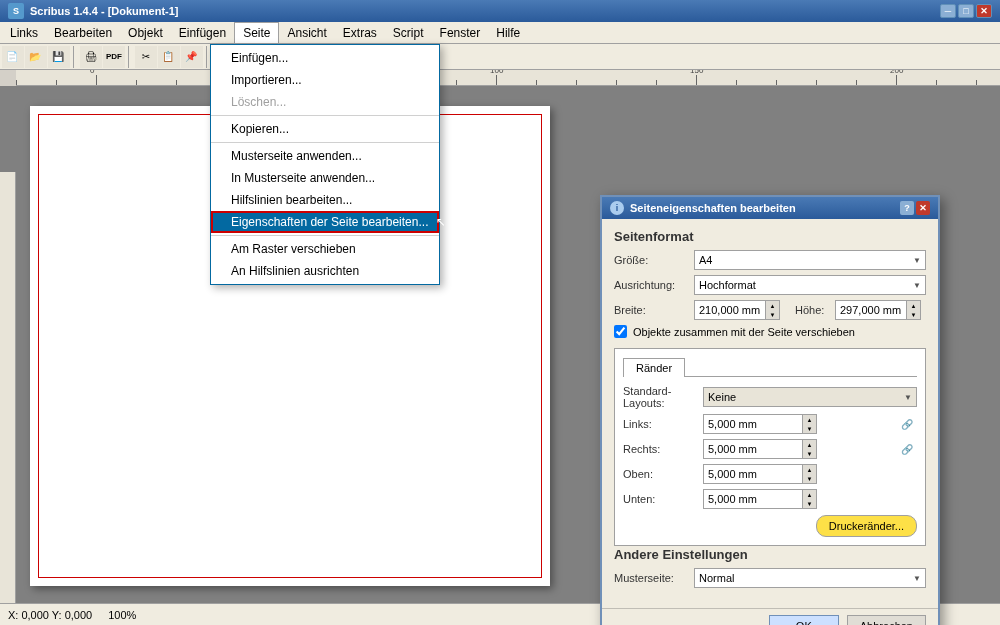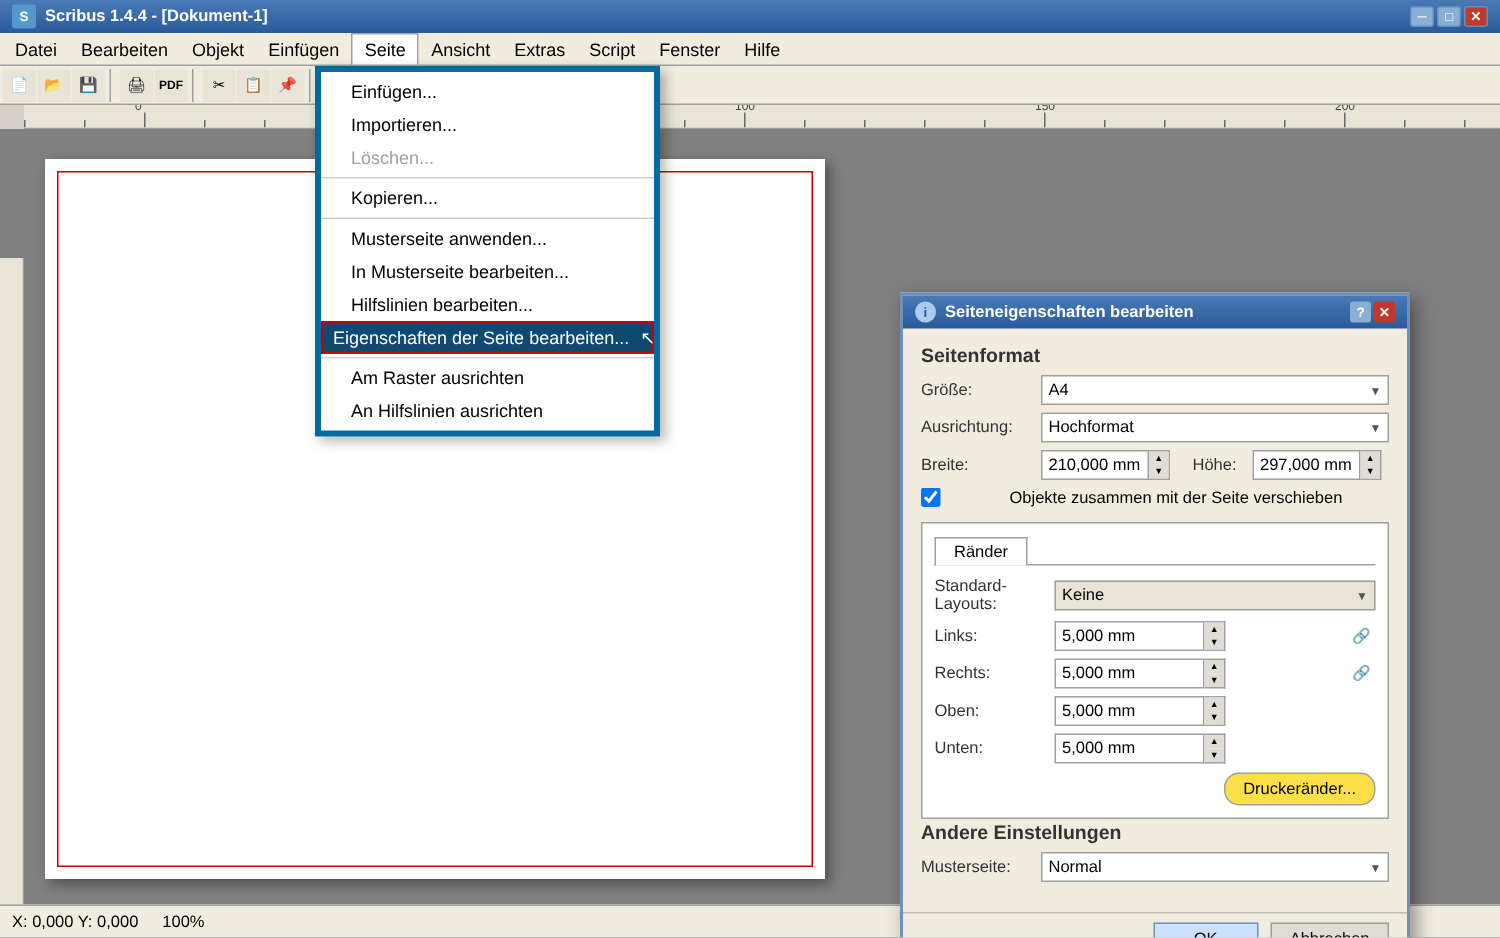--- a/index.html
+++ b/index.html
@@ -143,36 +143,36 @@
       gap: 16px;
     }
 
     
     .dropdown-menu {
       position: absolute;
       top: 44px;
       left: 210px;
       width: 230px;
       background: white;
-      border: 4px solid #0369a1;
+      border: 1px solid #0369a1;
       box-shadow: 3px 3px 8px rgba(0,0,0,0.3);
       z-index: 300;
       padding: 2px 0;
     }
     .dropdown-item {
       padding: 4px 20px;
       cursor: pointer;
       font-size: 12px;
       white-space: nowrap;
     }
     .dropdown-item.highlighted {
-      background: #0c4a6e;
+      background: #0369a1;
       color: white;
       border: 2px solid #cc0000;
-      padding: 2px 6px;
+      padding: 2px 18px;
       text-align: center;
     }
     .dropdown-item.disabled { color: #a0a0a0; cursor: default; }
     .dropdown-separator {
       height: 1px;
       background: #d0d0d0;
       margin: 2px 0;
     }
 
     
@@ -317,21 +317,20 @@
       background: white;
       border-color: #a0a0a0;
       position: relative;
       bottom: -1px;
     }
 
     .checkbox-row {
       display: flex;
       align-items: center;
       margin-bottom: 5px;
-      gap: 40px;
     }
     .checkbox-row input {
       margin-right: 6px;
     }
     .checkbox-label {
       font-size: 11px;
     }
 
     .dialog-footer {
       display: flex;
@@ -363,21 +362,21 @@
   <div class="title-bar-icon">S</div>
   <span>Scribus 1.4.4 - [Dokument-1]</span>
   <div class="title-bar-buttons">
     <div class="title-bar-btn">─</div>
     <div class="title-bar-btn">□</div>
     <div class="title-bar-btn close">✕</div>
   </div>
 </div>
 
 <div class="menu-bar">
-  <div class="menu-item">Datei</div>
+  <div class="menu-item">Links</div>
   <div class="menu-item">Bearbeiten</div>
   <div class="menu-item">Objekt</div>
   <div class="menu-item">Einfügen</div>
   <div class="menu-item active" style="border-color: #a0a0a0;">Seite</div>
   <div class="menu-item">Ansicht</div>
   <div class="menu-item">Extras</div>
   <div class="menu-item">Script</div>
   <div class="menu-item">Fenster</div>
   <div class="menu-item">Hilfe</div>
 </div>
@@ -458,28 +457,28 @@
 </div>
 
 <div class="dropdown-menu">
   <div class="dropdown-item">Einfügen...</div>
   <div class="dropdown-item">Importieren...</div>
   <div class="dropdown-item disabled">Löschen...</div>
   <div class="dropdown-separator"></div>
   <div class="dropdown-item">Kopieren...</div>
   <div class="dropdown-separator"></div>
   <div class="dropdown-item">Musterseite anwenden...</div>
-  <div class="dropdown-item">In Musterseite bearbeiten...</div>
+  <div class="dropdown-item">In Musterseite anwenden...</div>
   <div class="dropdown-item">Hilfslinien bearbeiten...</div>
   <div class="dropdown-item highlighted">
     <span>Eigenschaften der Seite bearbeiten...</span>
     <span style="margin-left:4px;">↖</span>
   </div>
   <div class="dropdown-separator"></div>
-  <div class="dropdown-item">Am Raster ausrichten</div>
+  <div class="dropdown-item">Am Raster verschieben</div>
   <div class="dropdown-item">An Hilfslinien ausrichten</div>
 </div>
 
 <div class="dialog">
 
   <div class="dialog-titlebar">
     <div class="dialog-titlebar-icon">i</div>
     <span>Seiteneigenschaften bearbeiten</span>
     <div class="dialog-titlebar-btns">
       <div class="dialog-titlebar-btn help">?</div>

